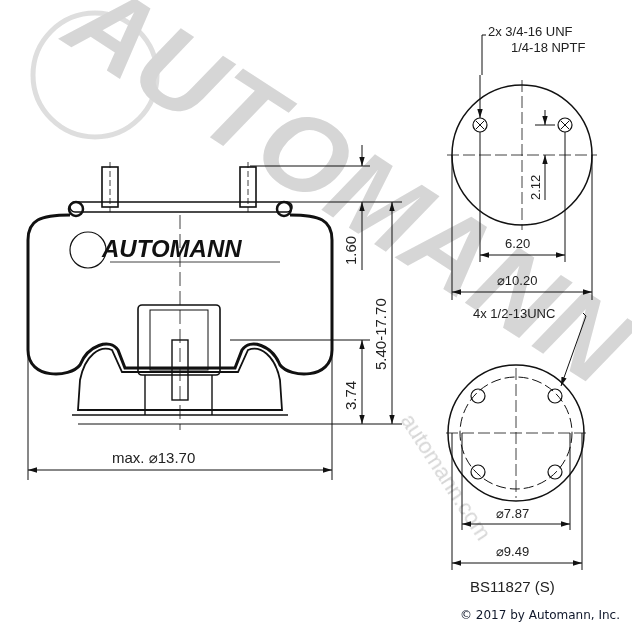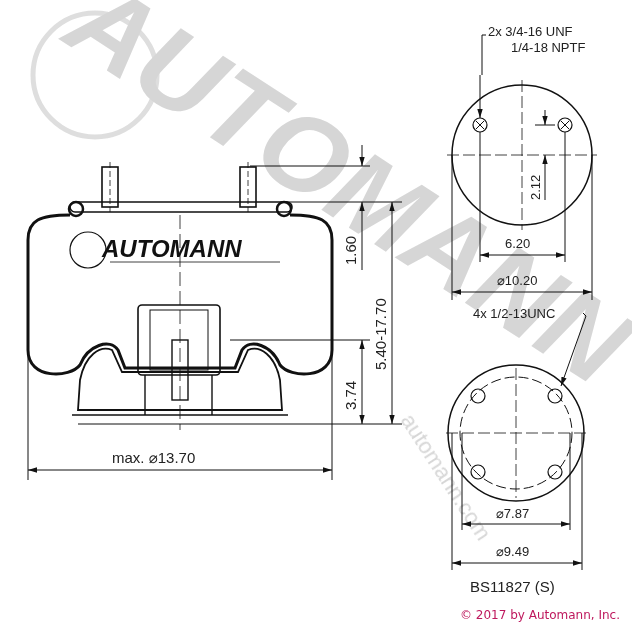--- a/index.html
+++ b/index.html
@@ -1,20 +1,20 @@
 <!DOCTYPE html>
 <html><head>
 <meta charset="utf-8">
 <style>
   html,body{margin:0;padding:0;background:#ffffff;}
   body{width:632px;height:632px;position:relative;overflow:hidden;font-family:"Liberation Sans",sans-serif;}
   svg{position:absolute;left:0;top:0;}
   .dim{font-family:"Liberation Sans",sans-serif;font-size:15px;fill:#222;}
   .lbl{font-family:"Liberation Sans",sans-serif;font-size:13px;fill:#222;}
-  .copy{position:absolute;right:12px;bottom:10px;font-size:12px;color:#be185d;font-family:"DejaVu Sans",sans-serif;}
+  .copy{position:absolute;right:12px;bottom:10px;font-size:12px;color:#0f172a;font-family:"DejaVu Sans",sans-serif;}
 </style>
 </head>
 <body>
 
 <svg width="632" height="632" viewBox="0 0 632 632">
   <defs>
     <marker id="ar" viewBox="0 0 10 10" refX="10" refY="5" markerWidth="9" markerHeight="9" orient="auto-start-reverse">
       <path d="M0,2 L10,5 L0,8 z" fill="#111"></path>
     </marker>
   </defs>

